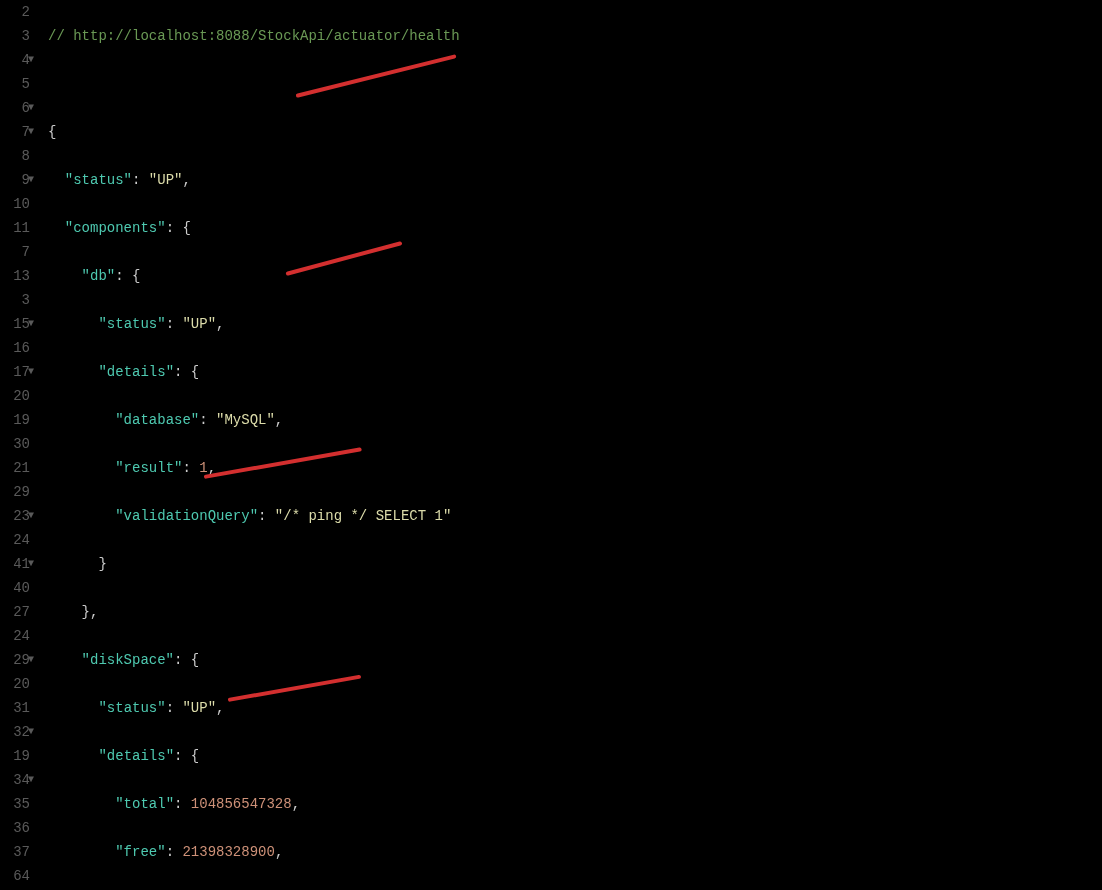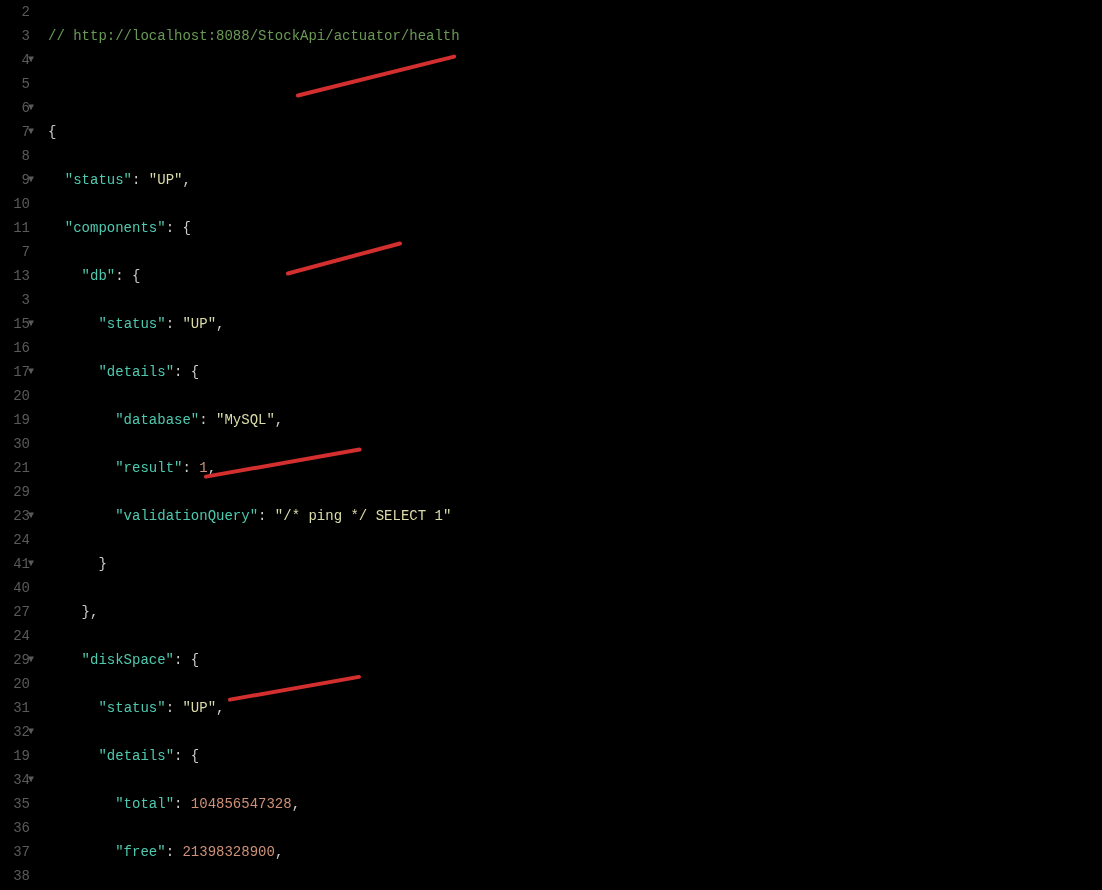--- a/index.html
+++ b/index.html
@@ -106,21 +106,21 @@
     <div class="gutter-line"><span>24</span></div>
     <div class="gutter-line"><span>29</span><span class="fold-marker">▼</span></div>
     <div class="gutter-line"><span>20</span></div>
     <div class="gutter-line"><span>31</span></div>
     <div class="gutter-line"><span>32</span><span class="fold-marker">▼</span></div>
     <div class="gutter-line"><span>19</span></div>
     <div class="gutter-line"><span>34</span><span class="fold-marker">▼</span></div>
     <div class="gutter-line"><span>35</span></div>
     <div class="gutter-line"><span>36</span></div>
     <div class="gutter-line"><span>37</span></div>
-    <div class="gutter-line"><span>38</span></div>
+    <div class="gutter-line"><span>64</span></div>
     <div class="gutter-line"></div>
   </div>
 
   <div class="code">
 <div class="line"><span class="comment">// http://localhost:8088/StockApi/actuator/health</span></div>
 <div class="line"></div>
 <div class="line"><span class="brace">{</span></div>
 <div class="line">  <span class="key">"status"</span><span class="punct">: </span><span class="string">"UP"</span><span class="punct">,</span></div>
 <div class="line">  <span class="key">"components"</span><span class="punct">: </span><span class="brace">{</span></div>
 <div class="line">    <span class="key">"db"</span><span class="punct">: </span><span class="brace">{</span></div>

